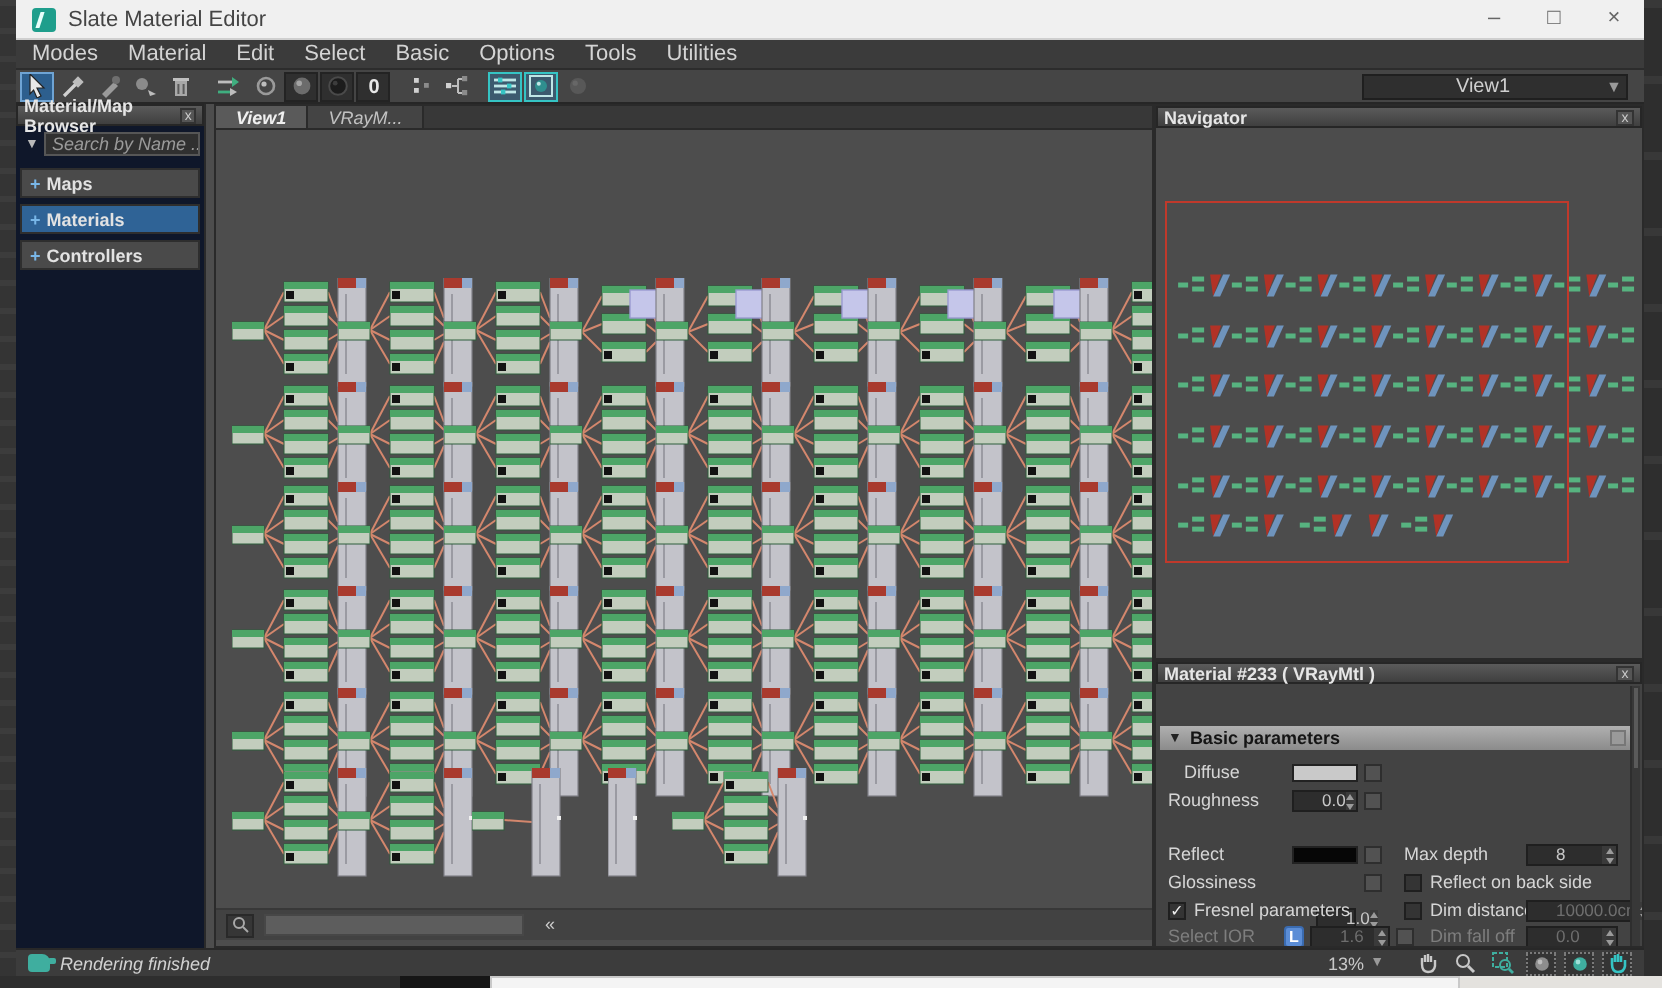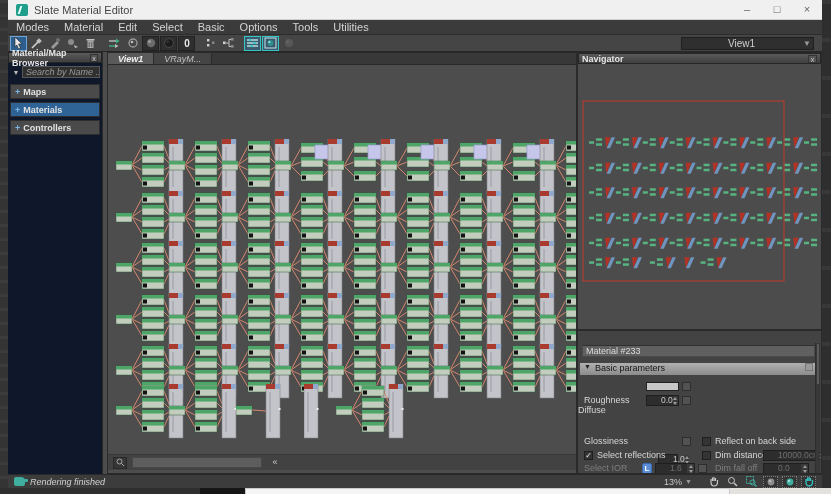--- a/index.html
+++ b/index.html
@@ -55,21 +55,21 @@
   #gs-input{width:130px;height:11px;background:#5d5d5d;border:1px solid #474747;margin-left:5px;}
   #gs-collapse{width:14px;height:12px;margin-left:6px;color:#cfcfcf;font-size:9px;text-align:center;line-height:11px;}
   
   #navigator{position:absolute;left:577px;top:52px;width:245px;height:278px;background:#4c4c4c;border:1px solid #2a2a2a;}
   #nav-canvas{position:absolute;left:1px;top:12px;width:241px;height:264px;}
   
   #params{position:absolute;left:577px;top:330px;width:245px;height:144px;background:#434343;border:1px solid #2a2a2a;overflow:hidden;}
   #param-scroll{position:absolute;right:1px;top:12px;width:5px;height:130px;background:#383838;border-left:1px solid #2e2e2e;}
   #param-scroll .thumb{margin:1px;height:40px;background:#5a5a5a;}
   #mat-name{position:absolute;left:4px;top:14px;width:233px;height:12px;background:#606060;border:1px solid #4a4a4a;border-top-color:#303030;font-size:9px;color:#dcdcdc;padding:0 3px;line-height:11px;}
-  #rollout-head{position:absolute;left:2px;top:32px;width:237px;height:12px;background:linear-gradient(#b0b0b0,#8b8b8b);color:#151515;font-weight:normal;font-size:9px;display:flex;align-items:flex-start;padding:0 4px;}
+  #rollout-head{position:absolute;left:2px;top:32px;width:237px;height:12px;background:linear-gradient(#b0b0b0,#8b8b8b);color:#151515;font-weight:bold;font-size:9px;display:flex;align-items:center;padding:0 4px;}
   #rollout-head .arrow{font-size:7px;margin-right:4px;color:#222;}
   #rollout-head .ricon{margin-left:auto;width:8px;height:8px;background:#9a9a9a;border:1px solid #777;}
   .prow{position:absolute;left:0;width:239px;height:13px;}
   .plabel{position:absolute;font-size:9px;color:#d6d6d6;line-height:13px;}
   .plabel.dis{color:#7e7e7e;}
   .swatch{position:absolute;top:2px;width:33px;height:9px;border:1px solid #222;}
   .mapbtn{position:absolute;top:2px;width:9px;height:9px;background:#525252;border:1px solid #2e2e2e;}
   .spin{position:absolute;top:1px;height:11px;background:#2d2d2d;border:1px solid #1f1f1f;display:flex;align-items:flex-end;font-size:8.5px;color:#c8c8c8;padding-left:14px;}
   .spin.dis{color:#6e6e6e;}
   .spin .sarr{margin-left:auto;width:7px;height:100%;background:#3a3a3a;display:flex;flex-direction:column;align-items:center;justify-content:center;}
@@ -1829,60 +1829,76 @@
           <rect x="121.596" y="196.31" width="5" height="2.5" fill="#57b380"></rect>
           <rect x="128.596" y="193.31" width="6" height="2.5" fill="#57b380"></rect>
           <rect x="128.596" y="198.31" width="6" height="2.5" fill="#57b380"></rect>
           <polygon points="137.596,192.31 143.096,192.31 139.096,203.31" fill="#b23226"></polygon>
           <polygon points="144.096,192.31 147.596,192.31 142.596,203.31 139.096,203.31" fill="#6f94bd"></polygon>
           <rect x="4" y="36" width="201" height="180" fill="none" stroke="#c0392b" stroke-width="1"></rect>
         </svg></div>
   </div>
 
   <div id="params">
-    <div id="mat-name">Material #233</div>
+    <div class="phead">
+      <span>Material #233  ( VRayMtl )</span>
+      <span class="px">x</span>
+    </div>
     <div id="rollout-head">
       <span class="arrow">▼</span>
       <span>Basic parameters</span>
       <span class="ricon"></span>
     </div>
 
     <div class="prow" style="top:49px;">
-      <span class="plabel" style="left:0;margin-top:24px;">Diffuse</span>
+      <span class="plabel" style="left:14px;">Diffuse</span>
       <span class="swatch" style="left:68px;background:#c9c9c9;"></span>
       <span class="mapbtn" style="left:104px;"></span>
     </div>
     <div class="prow" style="top:63px;">
       <span class="plabel" style="left:6px;">Roughness</span>
       <span class="spin" style="left:68px;width:33px;">
           <span>0.0</span>
           <span class="sarr">
             <i class="up"></i>
             <i class="dn"></i>
           </span>
         </span>
       <span class="mapbtn" style="left:104px;"></span>
     </div>
 
+    <div class="prow" style="top:90px;">
+      <span class="plabel" style="left:6px;">Reflect</span>
+      <span class="swatch" style="left:68px;background:#060606;"></span>
+      <span class="mapbtn" style="left:104px;"></span>
+      <span class="plabel" style="left:124px;">Max depth</span>
+      <span class="spin" style="left:185px;width:46px;">
+          <span>8</span>
+          <span class="sarr">
+            <i class="up"></i>
+            <i class="dn"></i>
+          </span>
+        </span>
+    </div>
     <div class="prow" style="top:104px;">
       <span class="plabel" style="left:6px;">Glossiness</span>
       <span class="spin" style="left:80px;width:20px;margin-top:18px;">
           <span>1.0</span>
           <span class="sarr">
             <i class="up"></i>
             <i class="dn"></i>
           </span>
         </span>
       <span class="mapbtn" style="left:104px;"></span>
       <span class="chk" style="left:124px;"></span>
       <span class="plabel" style="left:137px;">Reflect on back side</span>
     </div>
     <div class="prow" style="top:118px;">
       <span class="chk" style="left:6px;">✓</span>
-      <span class="plabel" style="left:19px;">Select reflections</span>
+      <span class="plabel" style="left:19px;">Fresnel parameters</span>
       <span class="chk" style="left:124px;"></span>
       <span class="plabel" style="left:137px;">Dim distance</span>
       <span class="spin dis" style="left:185px;width:54px;">
           <span>10000.0cm</span>
           <span class="sarr">
             <i class="up"></i>
             <i class="dn"></i>
           </span>
         </span>
     </div>

